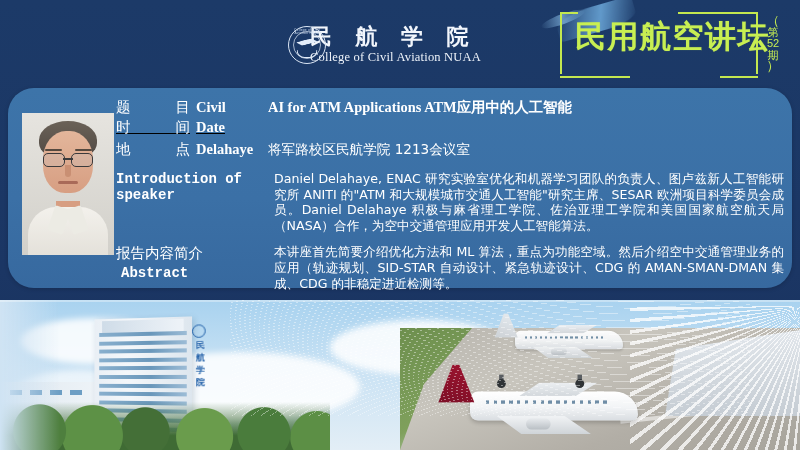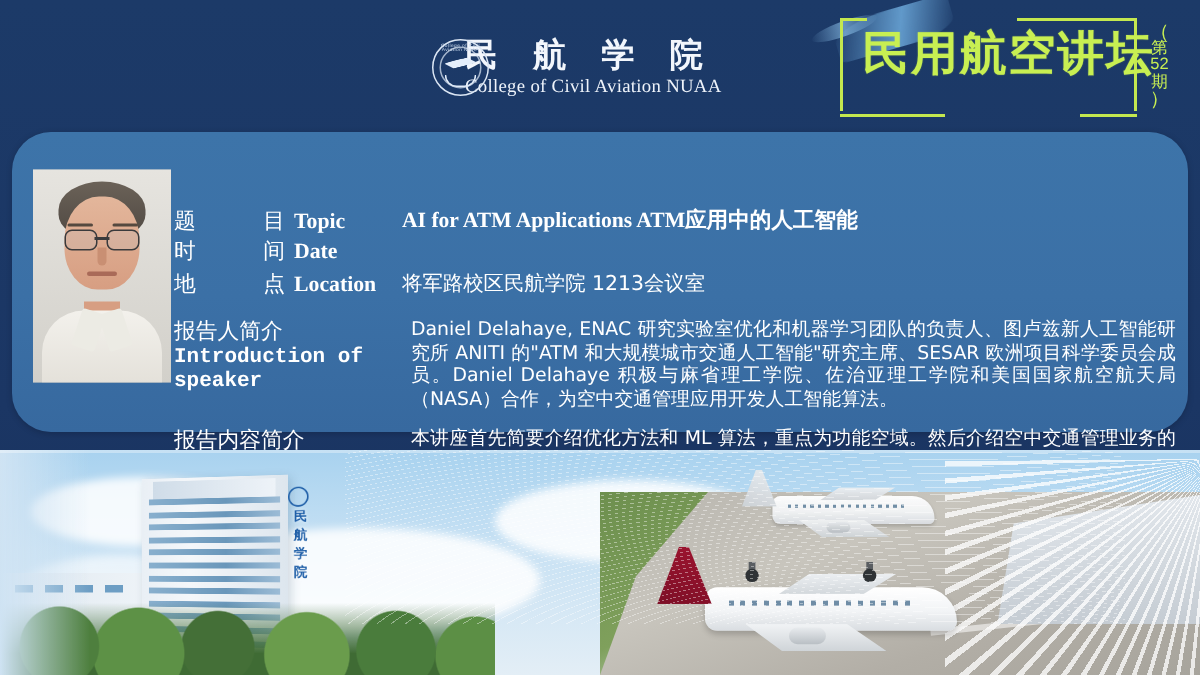--- a/index.html
+++ b/index.html
@@ -191,23 +191,23 @@
     font-family:"DejaVu Sans","Liberation Sans",sans-serif;font-weight:400;font-size:14.5px;
   }
   .lbl .en{margin-left:6px;font-weight:700;}
   .val{
     flex:1;color:#ffffff;font-size:13.6px;line-height:19px;
     font-family:"DejaVu Sans","Liberation Sans",sans-serif;
   }
   .val.serif{
     font-family:"Liberation Serif","DejaVu Serif",serif;font-weight:700;font-size:14.4px;
   }
-  .r-topic{height:20px;margin-top:40px;}
+  .r-topic{height:20px;}
   .r-speaker{height:21px;}
-  .r-date{height:22px;}
+  .r-date{height:22px;text-decoration:underline;}
   .r-loc{height:22px;}
 
   .block{display:flex;margin-top:9px;}
   .block .lbl2{
     width:152px;flex:0 0 152px;color:#fff;padding-right:6px;
   }
   .block .lbl2 .cn{
     font-family:"DejaVu Sans","Liberation Sans",sans-serif;font-size:14.5px;display:block;
   }
   .block .lbl2 .en{
@@ -416,44 +416,43 @@
       <div class="shirt"></div>
       <div class="collarL"></div>
       <div class="collarR"></div>
     </div>
 
     <div class="rows">
 
       <div class="row r-topic">
         <div class="lbl">
           <span class="cn">题目</span>
-          <span class="en">Topic</span>
+          <span class="en">Civil</span>
         </div>
         <div class="val serif">AI for ATM Applications ATM应用中的人工智能</div>
       </div>
 
 
       <div class="row r-date">
         <div class="lbl">
           <span class="cn">时间</span>
           <span class="en">Date</span>
         </div>
       </div>
 
       <div class="row r-loc">
         <div class="lbl">
           <span class="cn">地点</span>
-          <span class="en">Location</span>
+          <span class="en">Delahaye</span>
         </div>
         <div class="val">将军路校区民航学院  1213会议室</div>
       </div>
 
       <div class="block">
         <div class="lbl2">
-          <span class="cn">报告人简介</span>
           <span class="en">Introduction of speaker</span>
         </div>
         <div class="body">Daniel Delahaye, ENAC 研究实验室优化和机器学习团队的负责人、图卢兹新人工智能研究所 ANITI 的"ATM 和大规模城市交通人工智能"研究主席、SESAR 欧洲项目科学委员会成员。Daniel Delahaye 积极与麻省理工学院、佐治亚理工学院和美国国家航空航天局（NASA）合作，为空中交通管理应用开发人工智能算法。</div>
       </div>
 
       <div class="block" style="margin-top:11px;">
         <div class="lbl2 inline">
           <span class="cn">报告内容简介</span>
           <span class="en">Abstract</span>
         </div>

